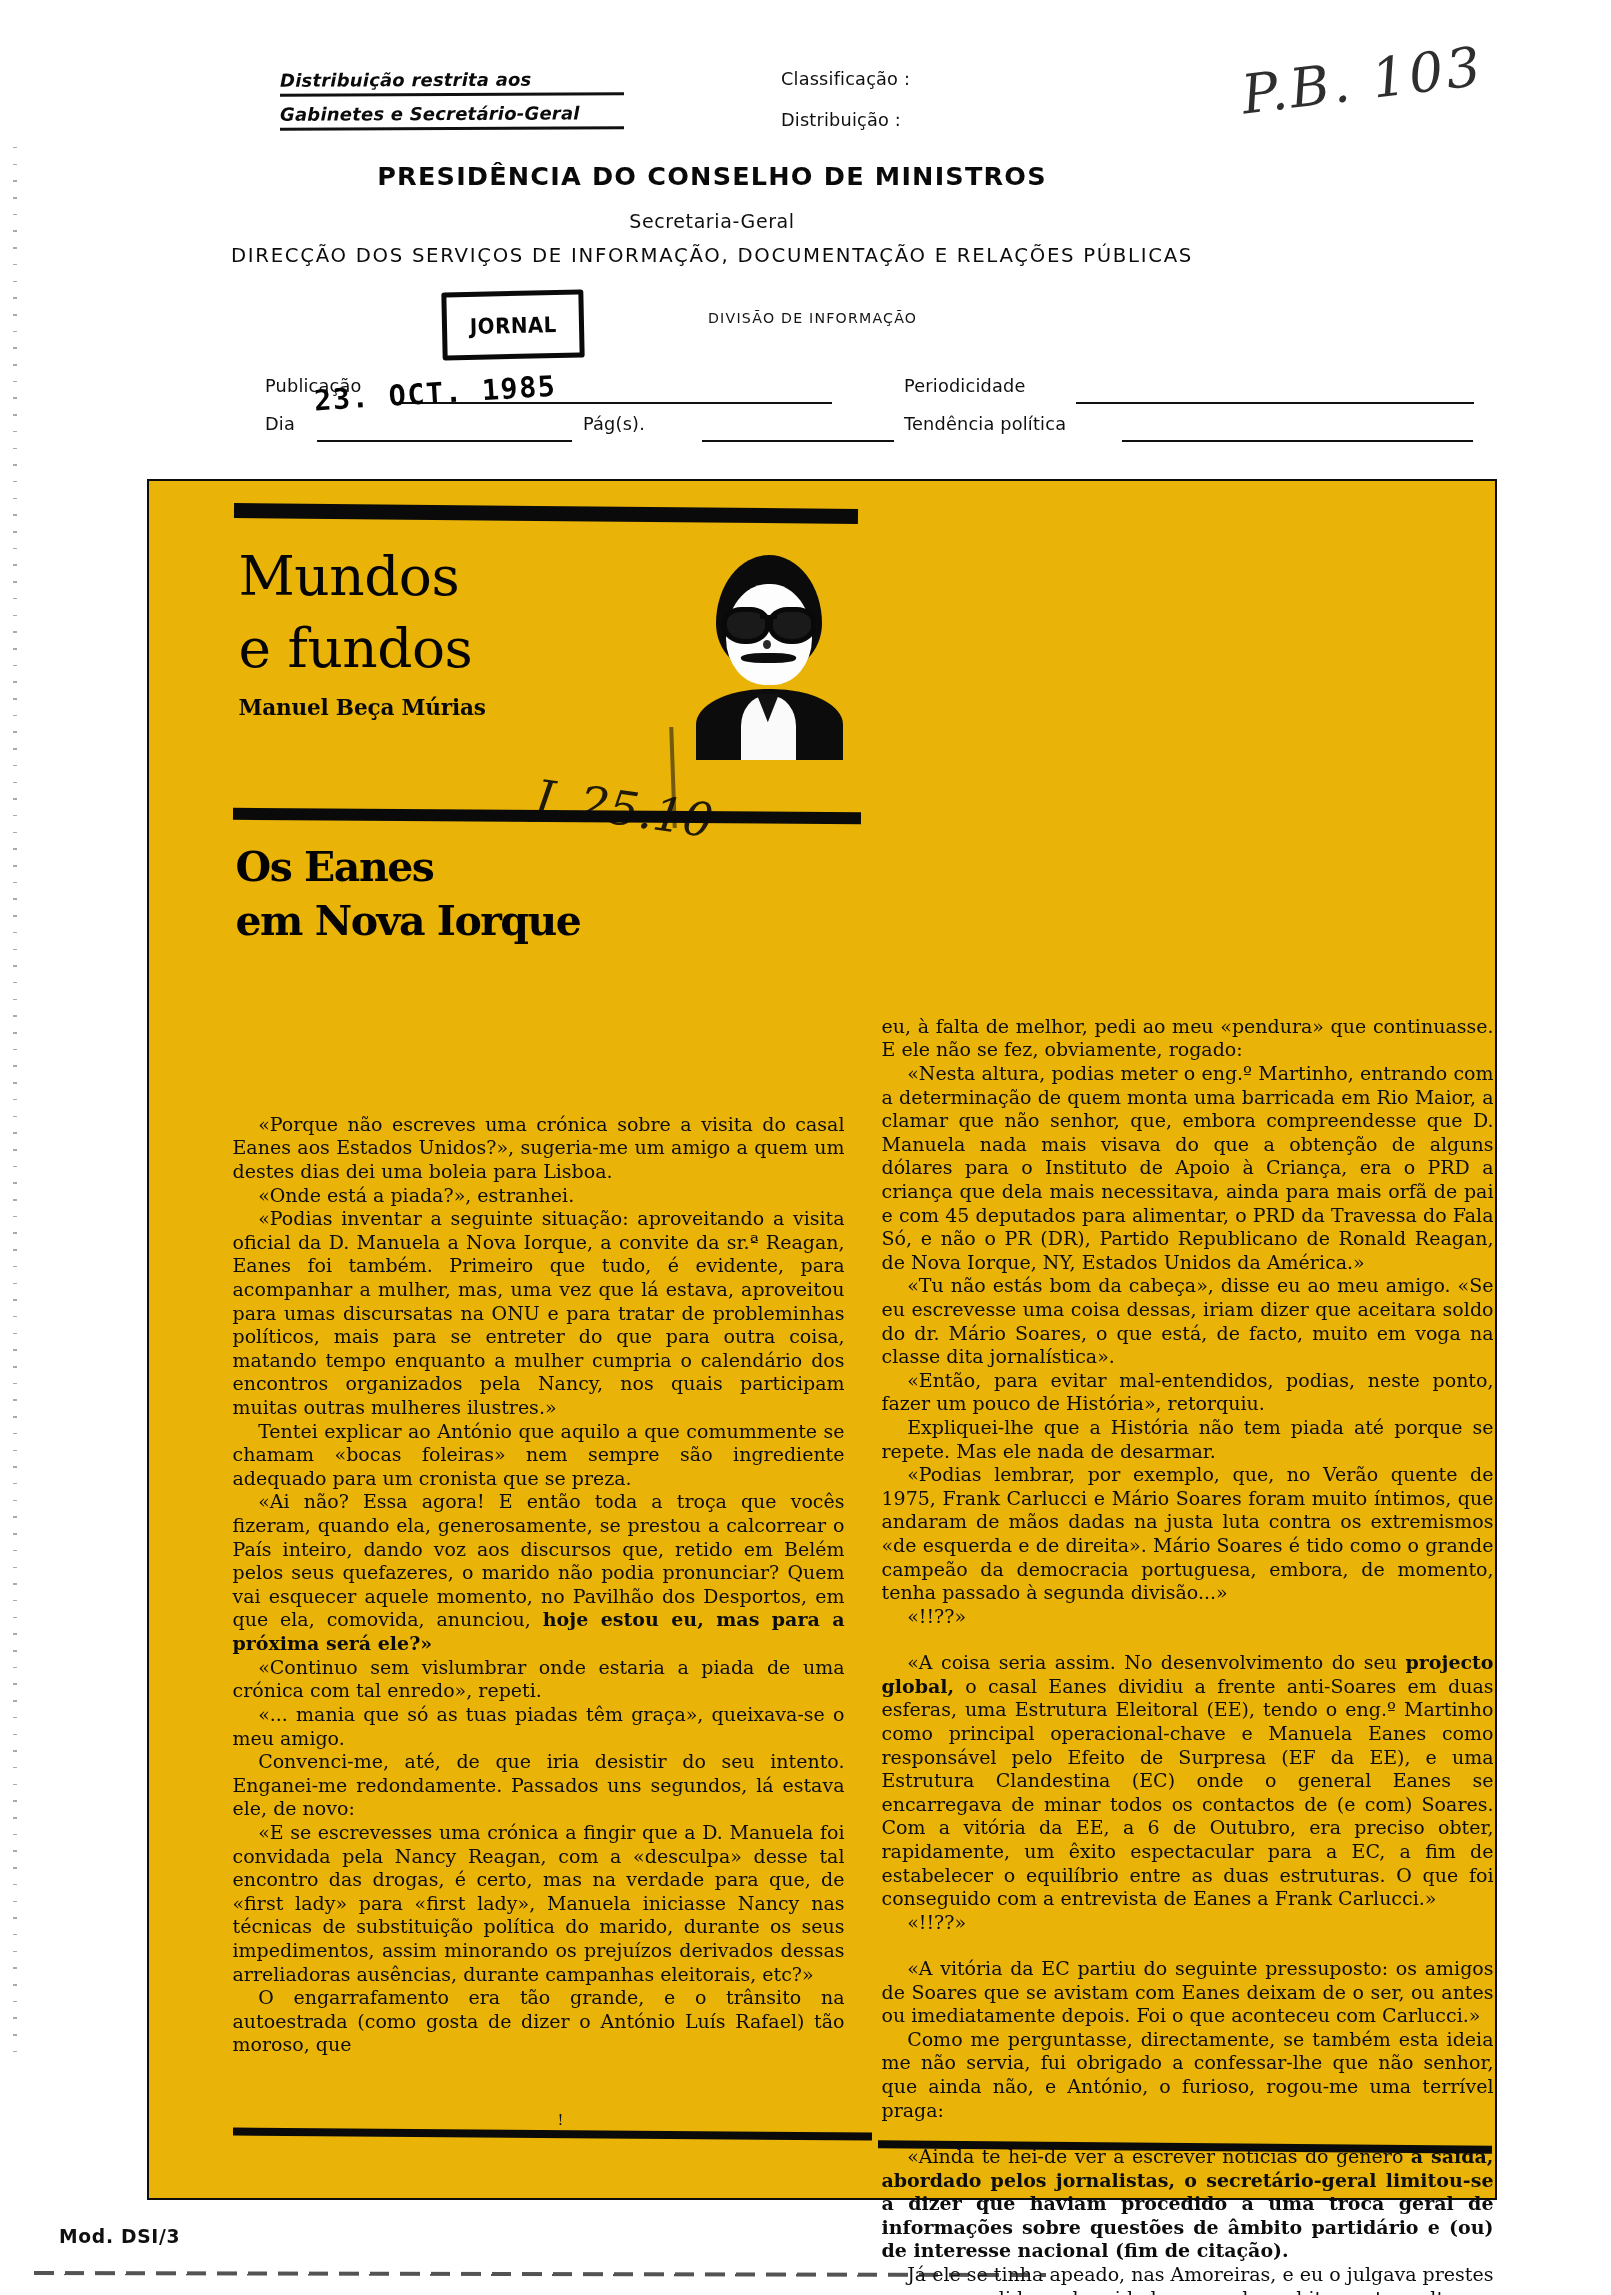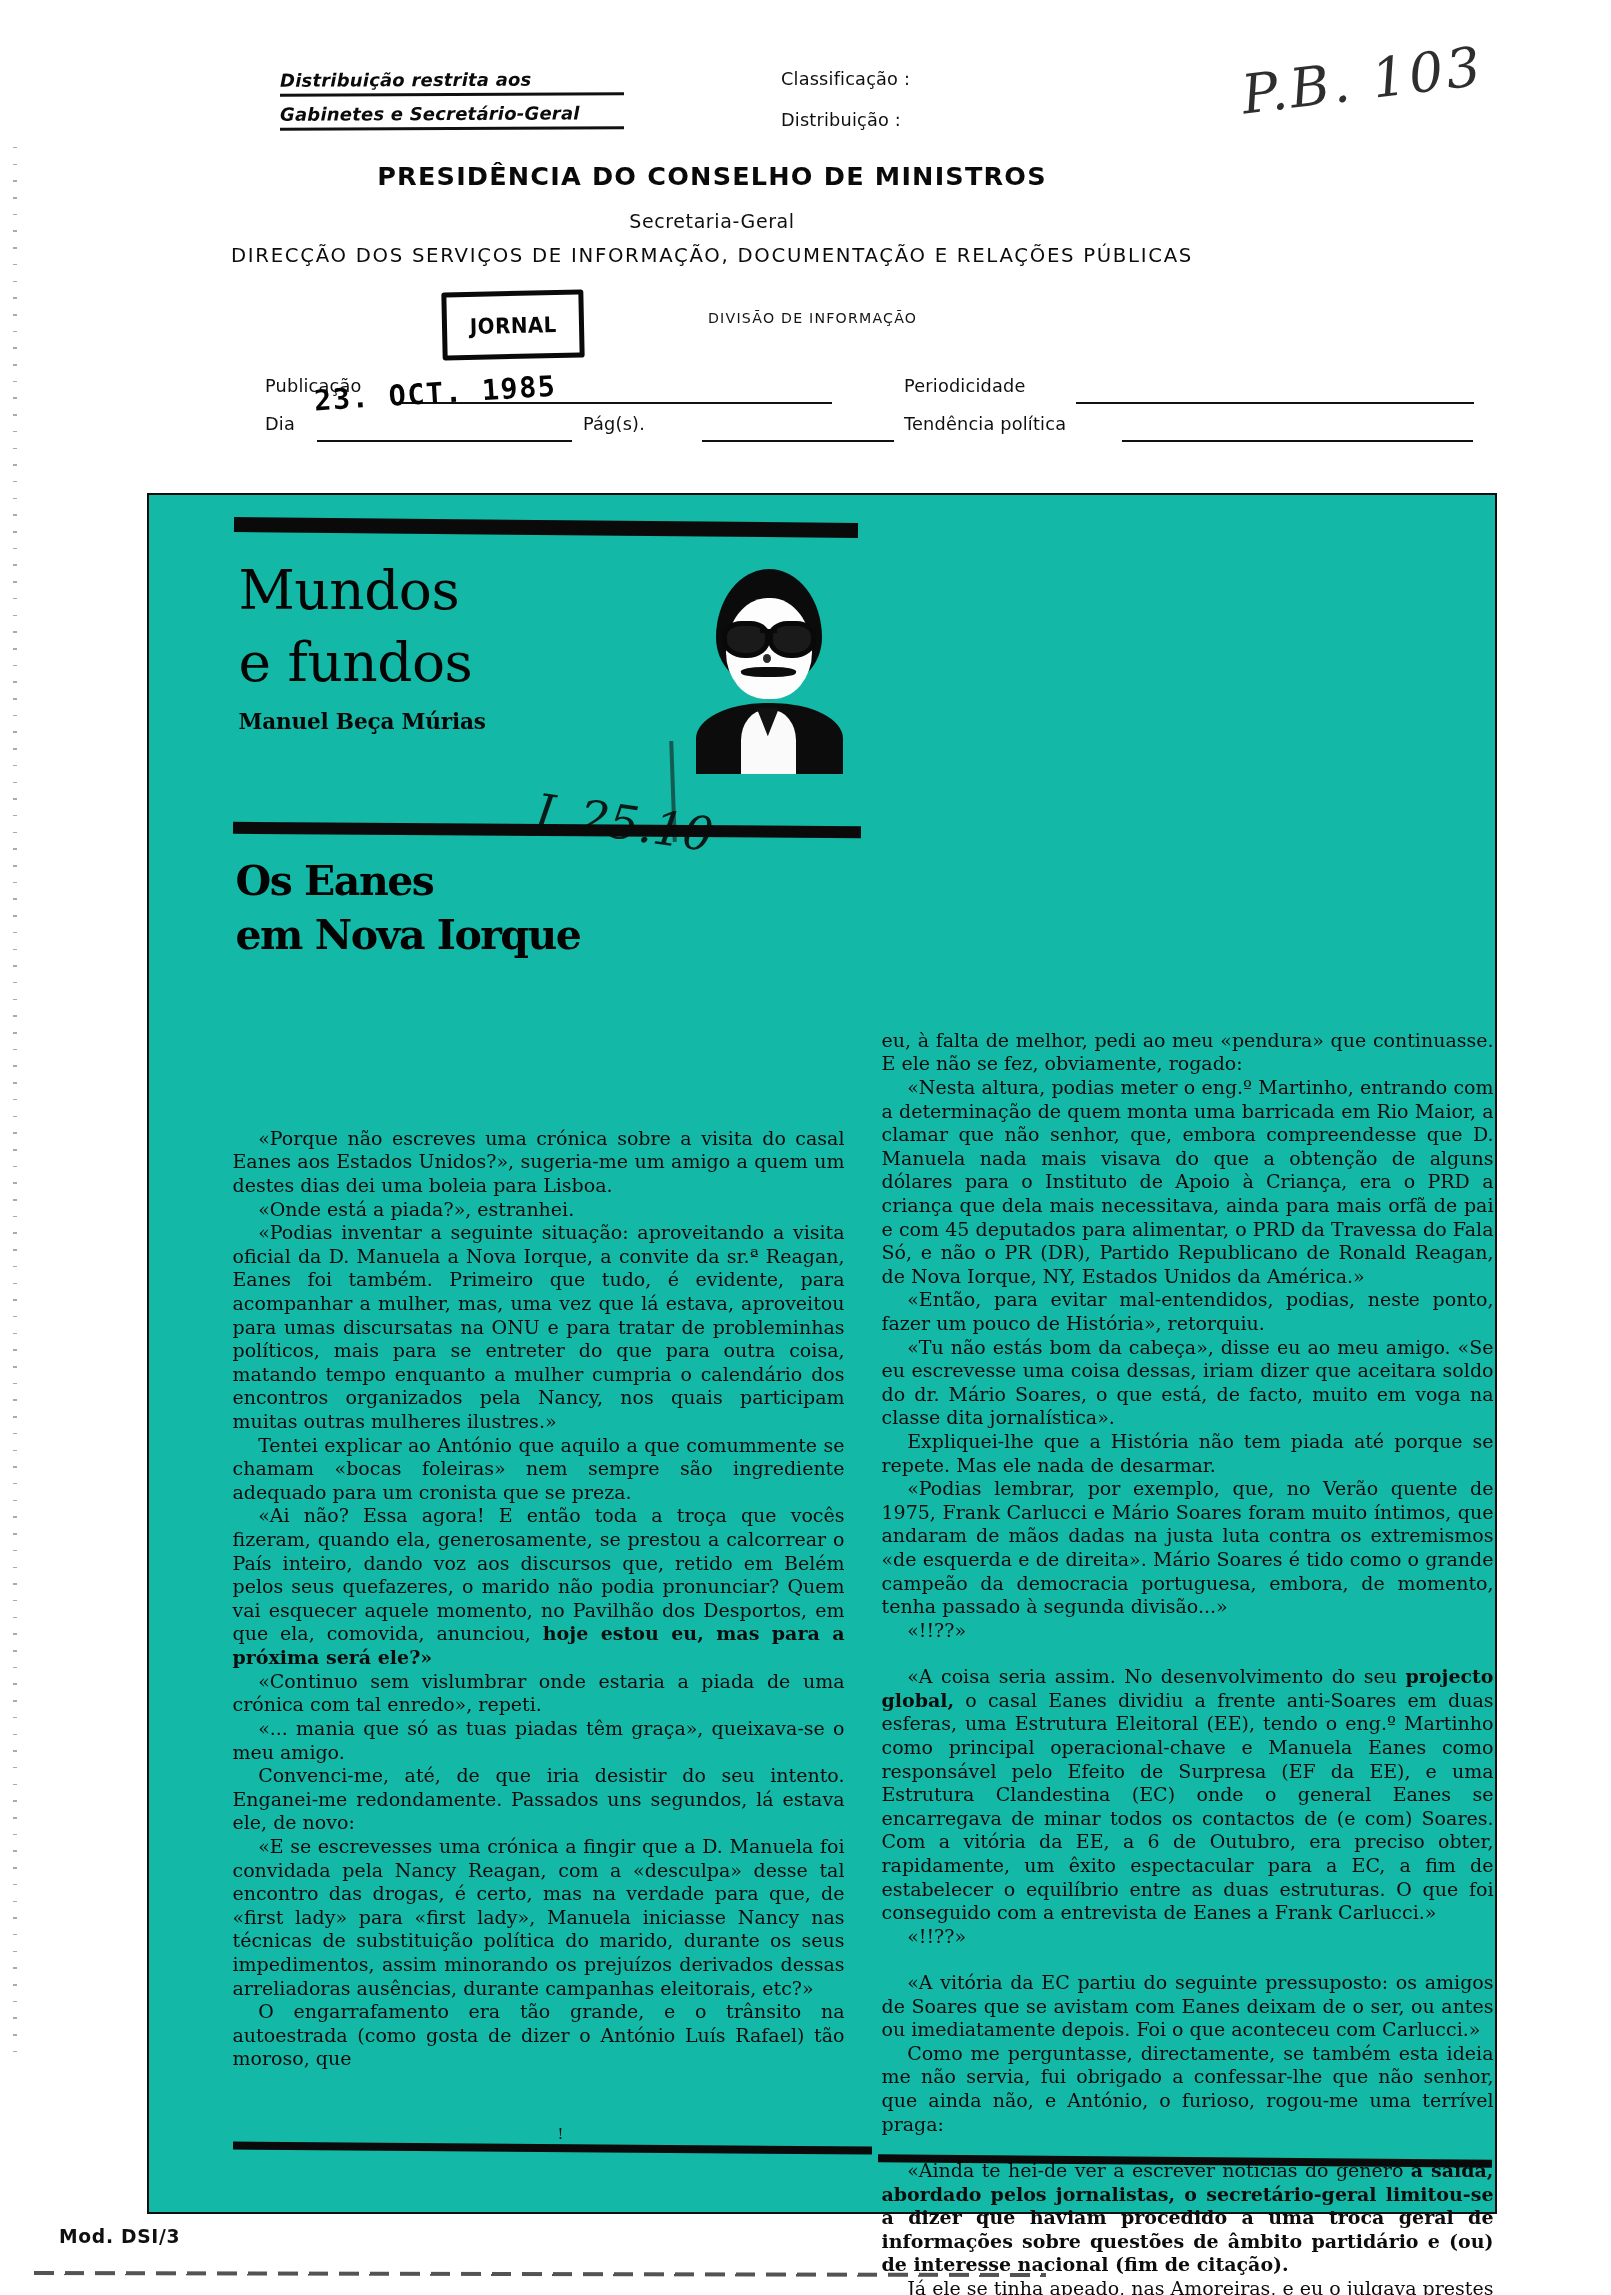--- a/index.html
+++ b/index.html
@@ -73,22 +73,22 @@
   .frule{position:absolute;height:2.9px;background:#111;top:28.5px;}
 
   .datestamp{
     position:absolute;left:314px;top:377px;
     font-family:"DejaVu Sans Mono",monospace;font-weight:700;font-size:28.5px;
     color:#050505;letter-spacing:1.5px;transform:rotate(-3.5deg);
   }
 
   
   .clip{
-    position:absolute;left:147px;top:493px;width:1346px;height:1717px;
-    border:2.9px solid #0d0d0d;background:#14b8a6;
+    position:absolute;left:147px;top:479px;width:1346px;height:1717px;
+    border:2.9px solid #0d0d0d;background:#eab308;
   }
   .clip-inner{position:absolute;left:25.5px;top:14.7px;right:17.7px;bottom:13.8px;}
 
   
   .mast-rule-top{
     position:absolute;left:59px;top:10.8px;width:624px;height:14.7px;background:#0a0a0a;
     transform:rotate(0.55deg);
   }
   .mast{position:absolute;left:64px;top:44px;width:626px;height:275px;}
   .mast-title{
@@ -293,22 +293,22 @@
         <p>«Continuo sem vislumbrar onde estaria a piada de uma crónica com tal enredo», repeti.</p>
         <p>«... mania que só as tuas piadas têm graça», queixava-se o meu amigo.</p>
         <p>Convenci-me, até, de que iria desistir do seu intento. Enganei-me redondamente. Passados uns segundos, lá estava ele, de novo:</p>
         <p>«E se escrevesses uma crónica a fingir que a D. Manuela foi convidada pela Nancy Reagan, com a «desculpa» desse tal encontro das drogas, é certo, mas na verdade para que, de «first lady» para «first lady», Manuela iniciasse Nancy nas técnicas de substituição política do marido, durante os seus impedimentos, assim minorando os prejuízos derivados dessas arreliadoras ausências, durante campanhas eleitorais, etc?»</p>
         <p>O engarrafamento era tão grande, e o trânsito na autoestrada (como gosta de dizer o António Luís Rafael) tão moroso, que</p>
       </div>
 
       <div class="col right">
         <p class="noind">eu, à falta de melhor, pedi ao meu «pendura» que continuasse. E ele não se fez, obviamente, rogado:</p>
         <p>«Nesta altura, podias meter o eng.º Martinho, entrando com a determinação de quem monta uma barricada em Rio Maior, a clamar que não senhor, que, embora compreendesse que D. Manuela nada mais visava do que a obtenção de alguns dólares para o Instituto de Apoio à Criança, era o PRD a criança que dela mais necessitava, ainda para mais orfã de pai e com 45 deputados para alimentar, o PRD da Travessa do Fala Só, e não o PR (DR), Partido Republicano de Ronald Reagan, de Nova Iorque, NY, Estados Unidos da América.»</p>
+        <p>«Tu não estás bom da cabeça», disse eu ao meu amigo. «Se eu escrevesse uma coisa dessas, iriam dizer que aceitara soldo do dr. Mário Soares, o que está, de facto, muito em voga na classe dita jornalística».</p>
         <p>«Então, para evitar mal-entendidos, podias, neste ponto, fazer um pouco de História», retorquiu.</p>
-        <p>«Tu não estás bom da cabeça», disse eu ao meu amigo. «Se eu escrevesse uma coisa dessas, iriam dizer que aceitara soldo do dr. Mário Soares, o que está, de facto, muito em voga na classe dita jornalística».</p>
         <p>Expliquei-lhe que a História não tem piada até porque se repete. Mas ele nada de desarmar.</p>
         <p>«Podias lembrar, por exemplo, que, no Verão quente de 1975, Frank Carlucci e Mário Soares foram muito íntimos, que andaram de mãos dadas na justa luta contra os extremismos «de esquerda e de direita». Mário Soares é tido como o grande campeão da democracia portuguesa, embora, de momento, tenha passado à segunda divisão...»</p>
         <p>«!!??»</p>
         <p class="blank"></p>
         <p><span>«A coisa seria assim. No desenvolvimento do seu </span><b>projecto global,</b><span> o casal Eanes dividiu a frente anti-Soares em duas esferas, uma Estrutura Eleitoral (EE), tendo o eng.º Martinho como principal operacional-chave e Manuela Eanes como responsável pelo Efeito de Surpresa (EF da EE), e uma Estrutura Clandestina (EC) onde o general Eanes se encarregava de minar todos os contactos de (e com) Soares. Com a vitória da EE, a 6 de Outubro, era preciso obter, rapidamente, um êxito espectacular para a EC, a fim de estabelecer o equilíbrio entre as duas estruturas. O que foi conseguido com a entrevista de Eanes a Frank Carlucci.»</span></p>
         <p>«!!??»</p>
         <p class="blank"></p>
         <p>«A vitória da EC partiu do seguinte pressuposto: os amigos de Soares que se avistam com Eanes deixam de o ser, ou antes ou imediatamente depois. Foi o que aconteceu com Carlucci.»</p>
         <p>Como me perguntasse, directamente, se também esta ideia me não servia, fui obrigado a confessar-lhe que não senhor, que ainda não, e António, o furioso, rogou-me uma terrível praga:</p>
         <p class="blank"></p>

